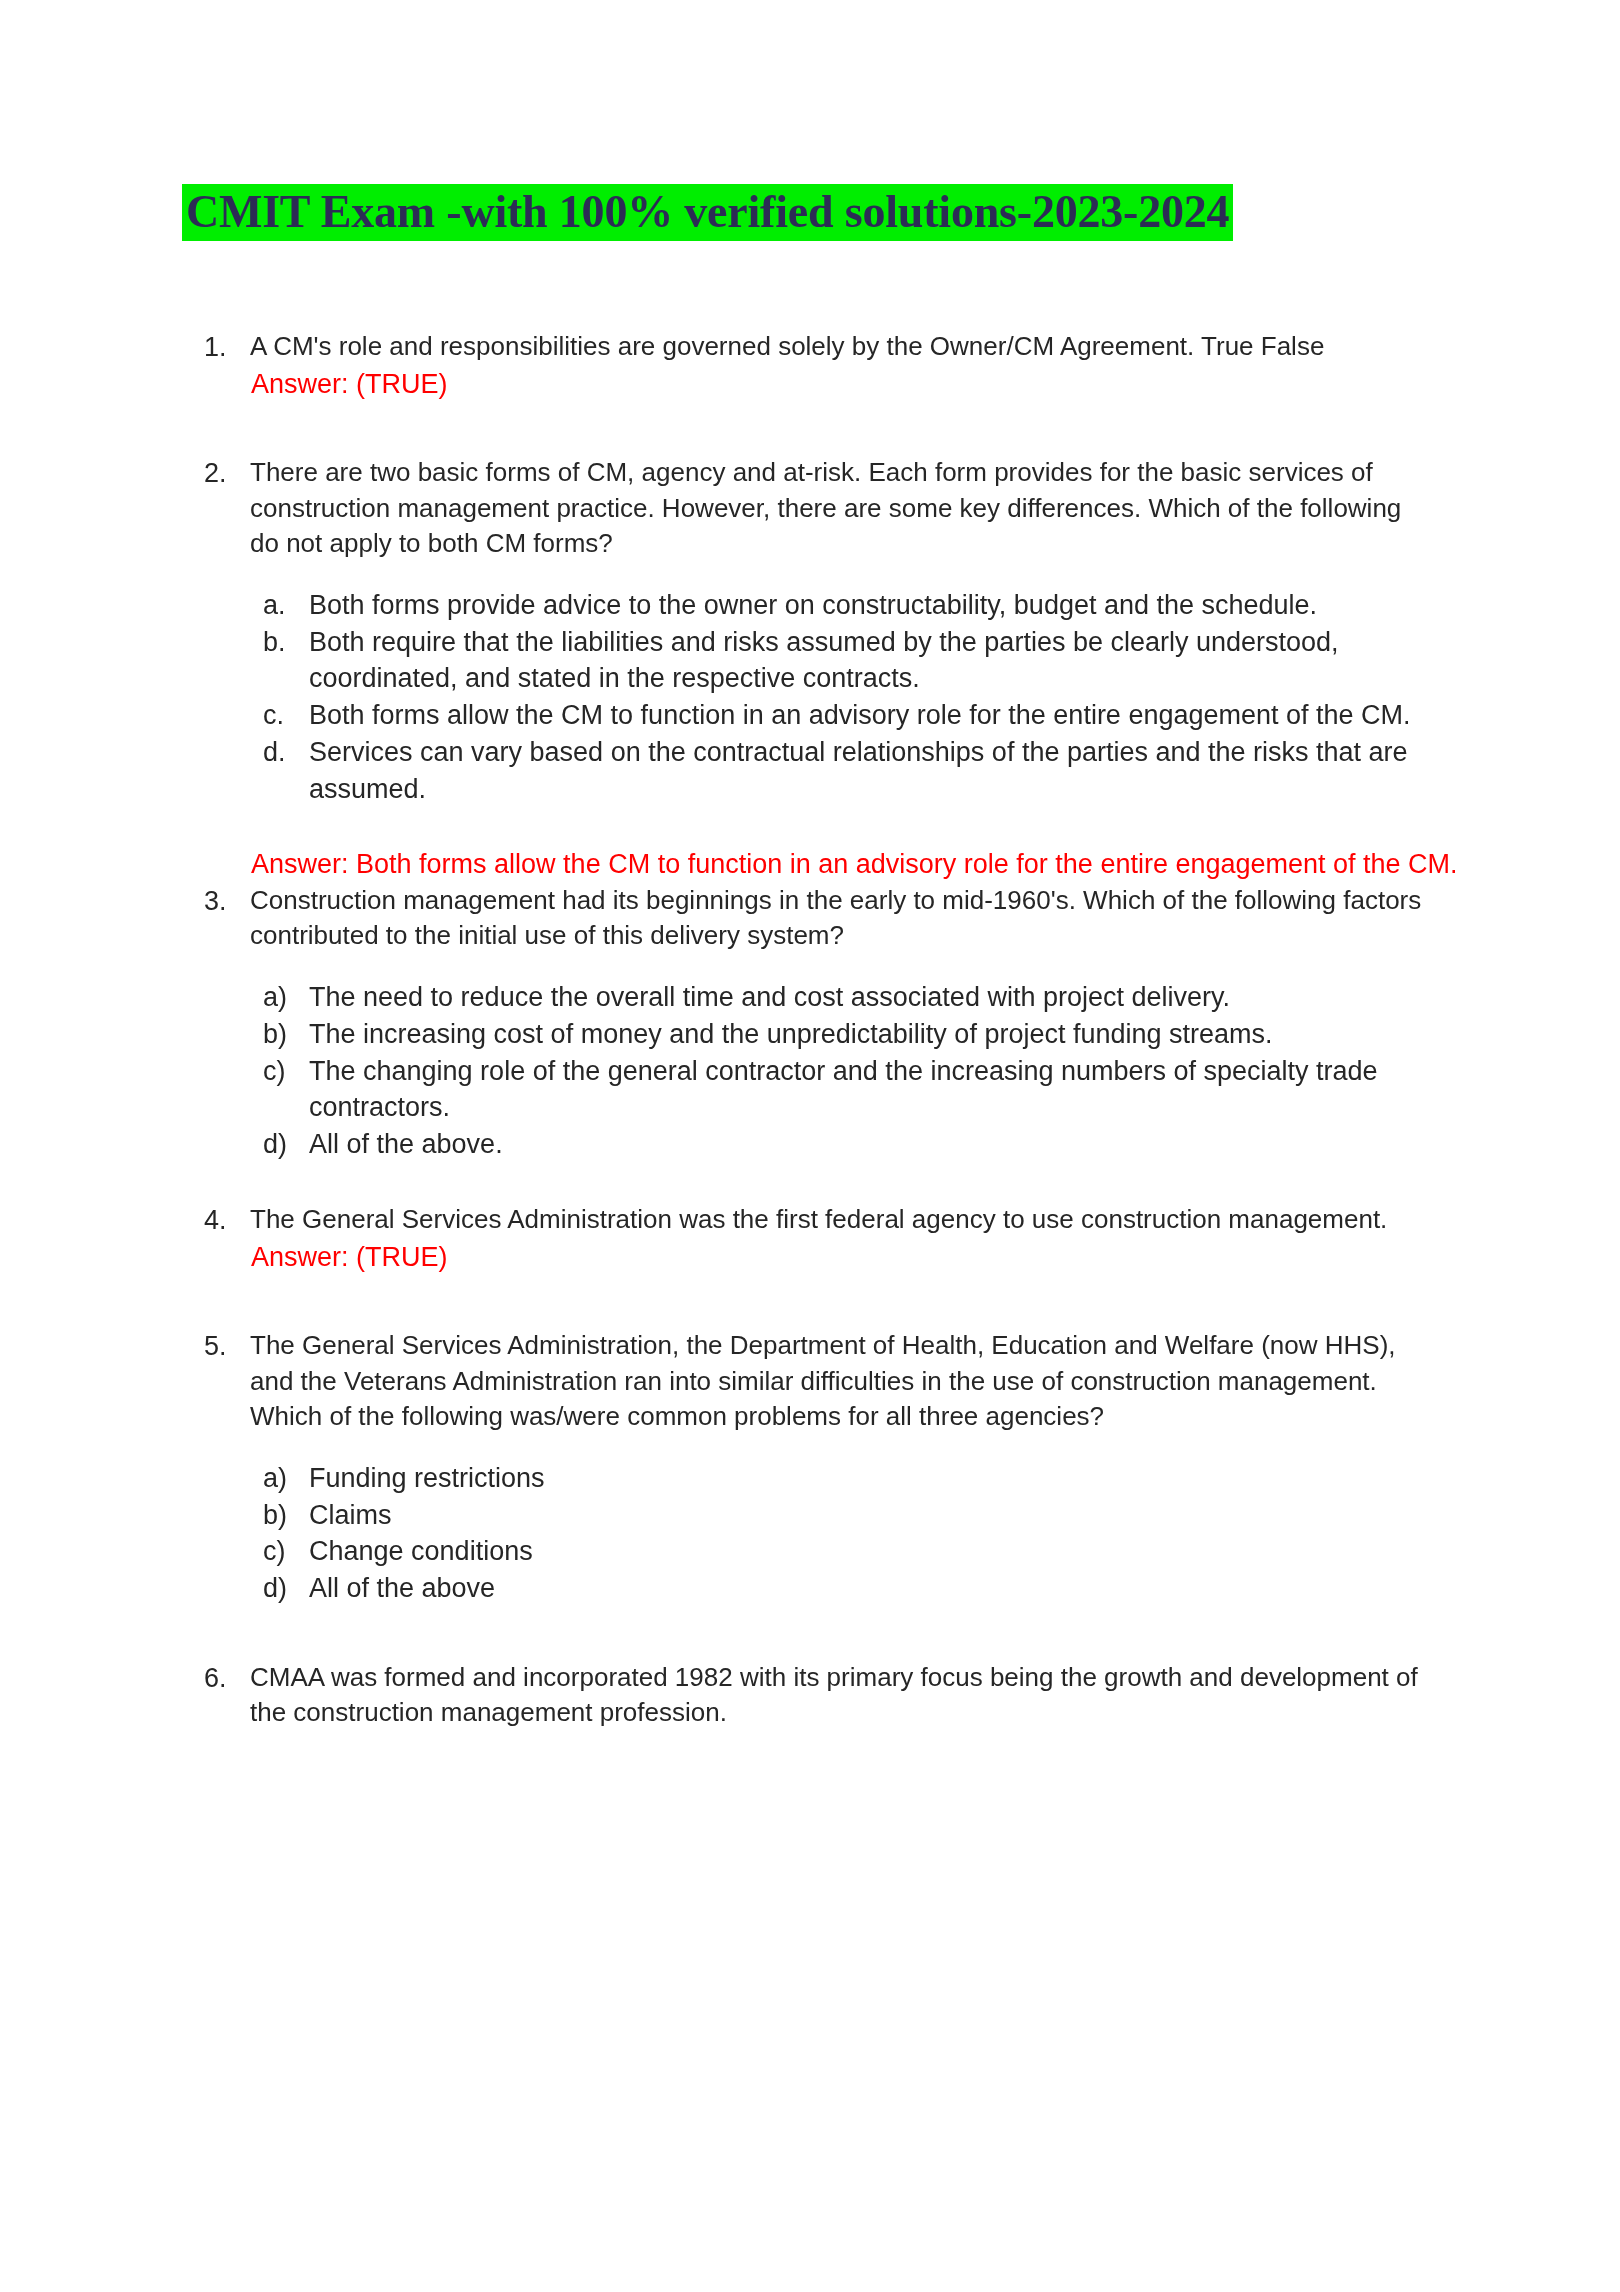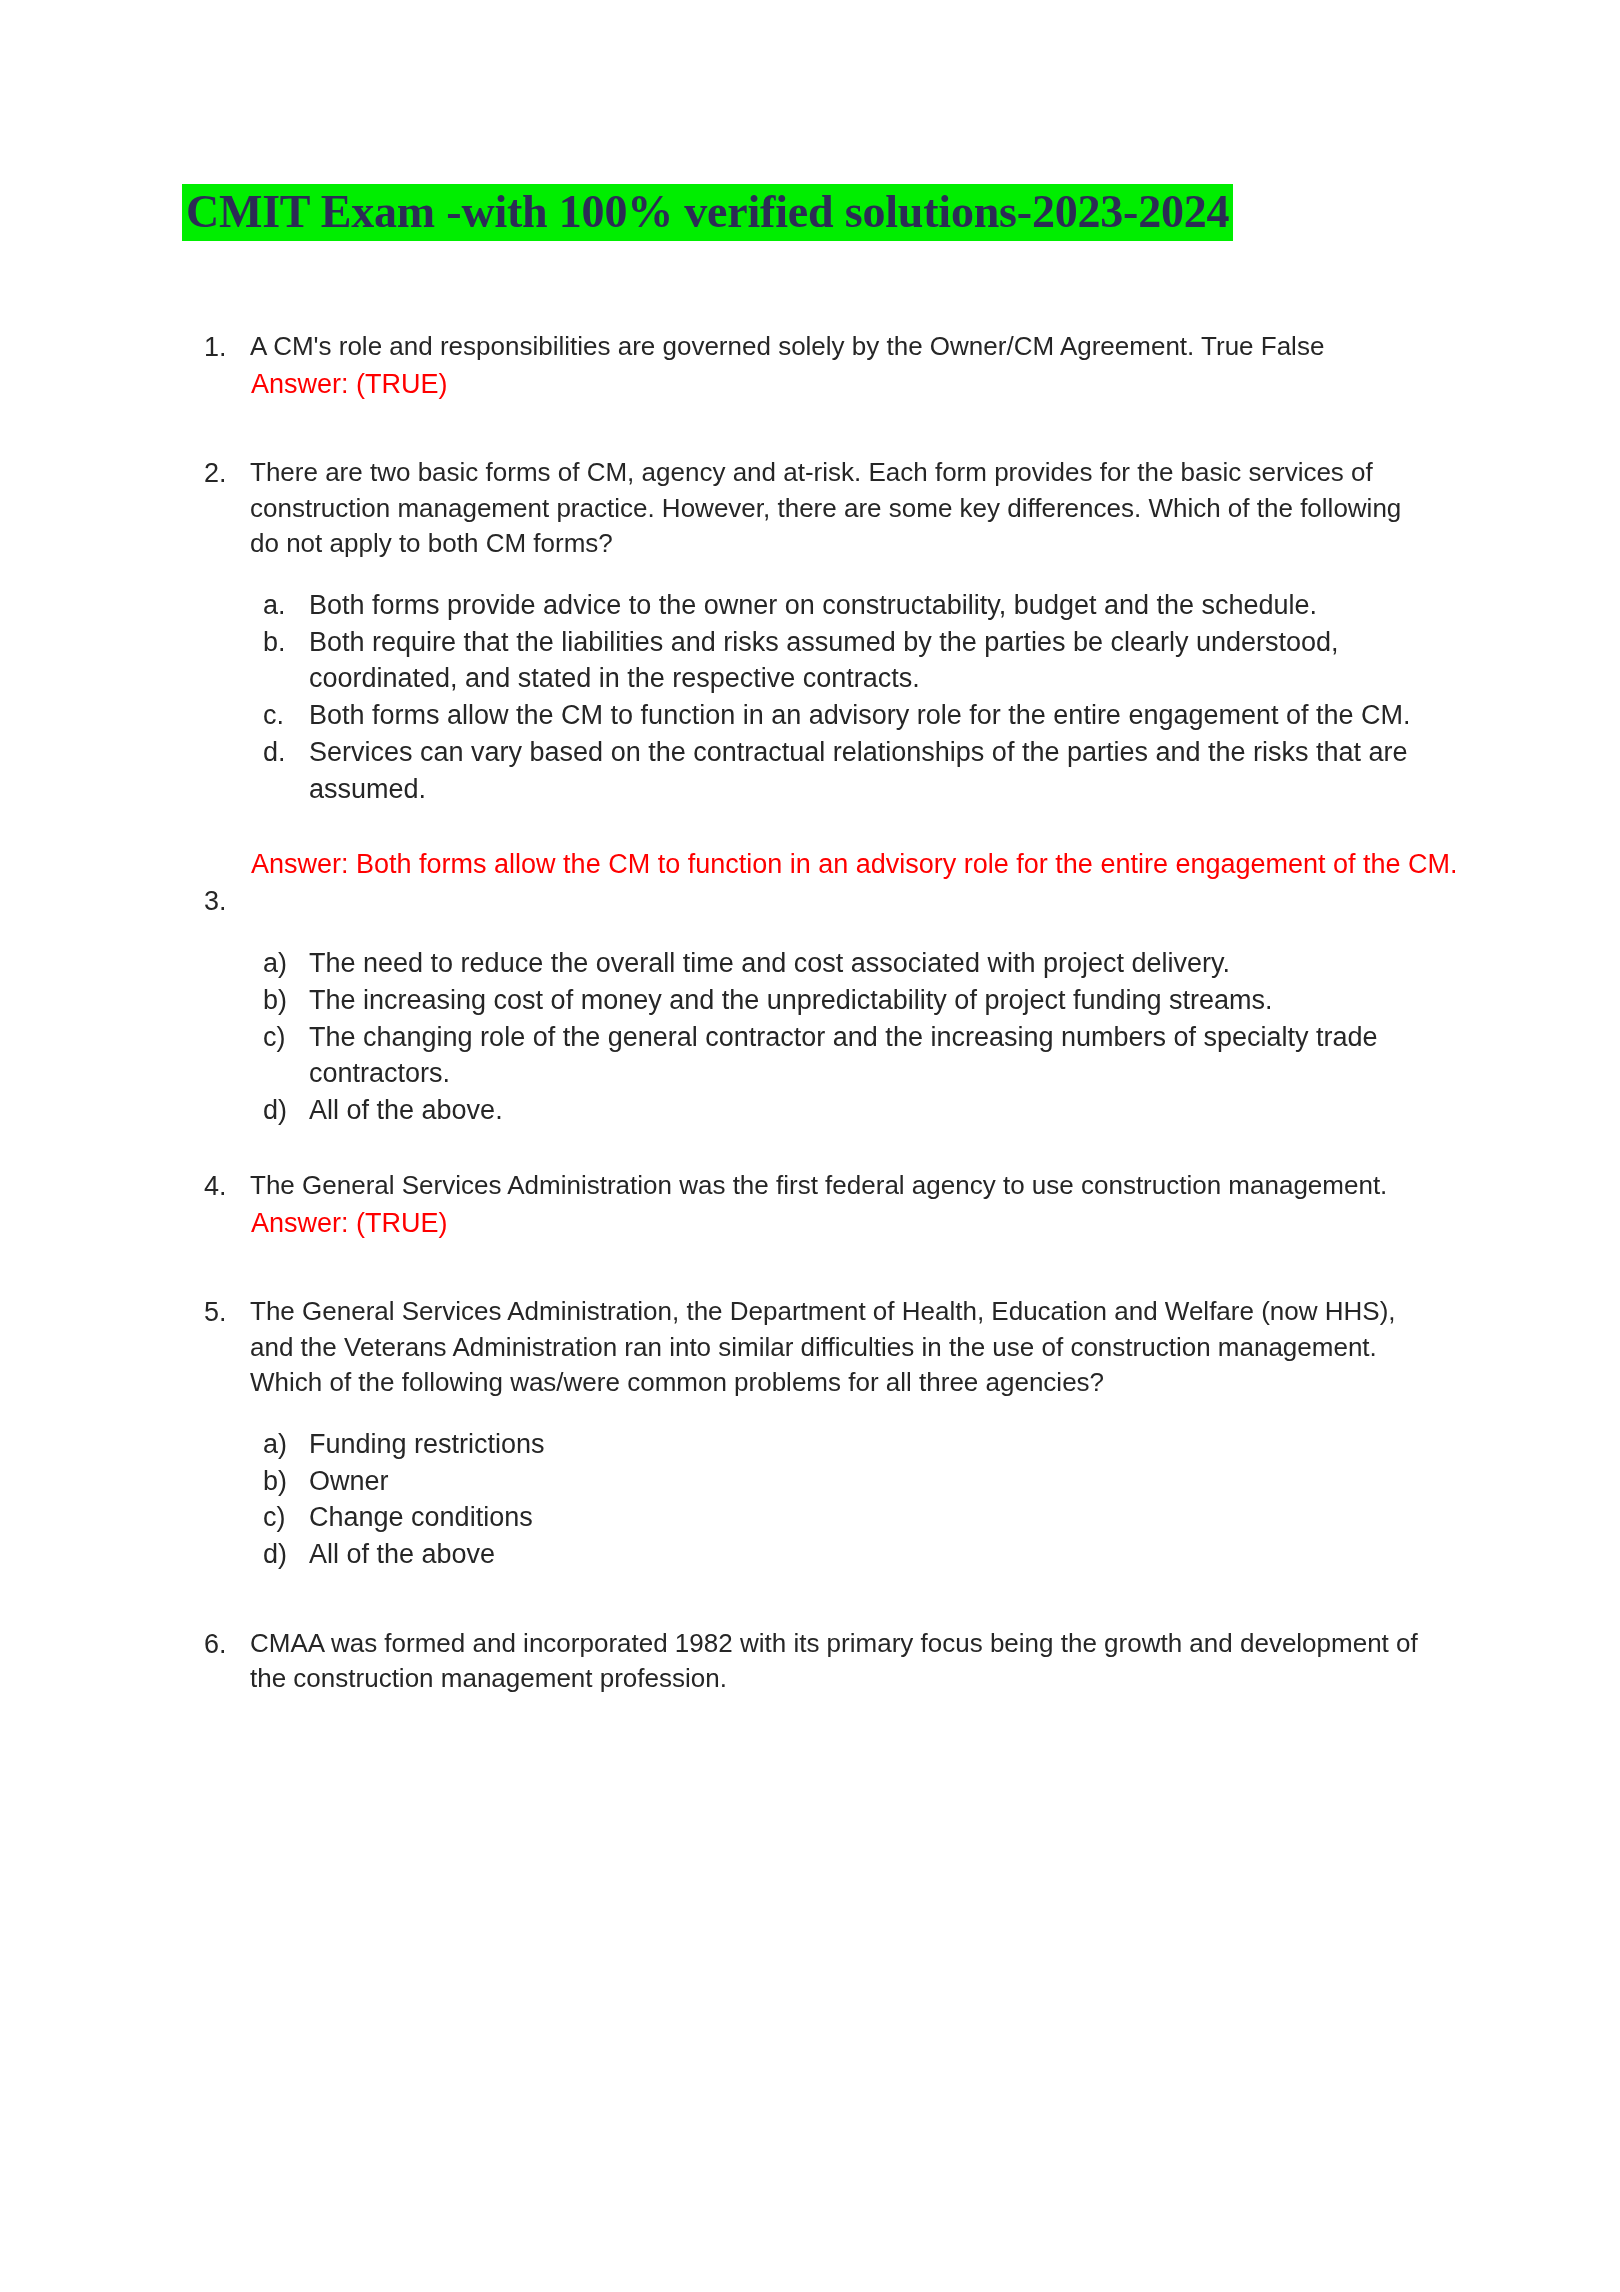--- a/index.html
+++ b/index.html
@@ -148,20 +148,21 @@
       <div class="opt">
         <div class="opt-label">d.</div>
         <div class="opt-text">Services can vary based on the contractual relationships of the parties and the risks that are assumed.</div>
       </div>
     </div>
     <div class="gap-lg"></div>
     <div class="answer">Answer: Both forms allow the CM to function in an advisory role for the entire engagement of the CM.</div>
 
     <div class="qitem">
       <div class="qnum">3.</div>
+      <div class="qtext">Construction management had its beginnings in the early to mid-1960's. Which of the following factors contributed to the initial use of this delivery system?</div>
     </div>
     <div class="opts">
       <div class="opt">
         <div class="opt-label">a)</div>
         <div class="opt-text">The need to reduce the overall time and cost associated with project delivery.</div>
       </div>
       <div class="opt">
         <div class="opt-label">b)</div>
         <div class="opt-text">The increasing cost of money and the unpredictability of project funding streams.</div>
       </div>
@@ -187,21 +188,21 @@
       <div class="qnum">5.</div>
       <div class="qtext">The General Services Administration, the Department of Health, Education and Welfare (now HHS), and the Veterans Administration ran into similar difficulties in the use of construction management. Which of the following was/were common problems for all three agencies?</div>
     </div>
     <div class="opts">
       <div class="opt">
         <div class="opt-label">a)</div>
         <div class="opt-text">Funding restrictions</div>
       </div>
       <div class="opt">
         <div class="opt-label">b)</div>
-        <div class="opt-text">Owner</div>
+        <div class="opt-text">Claims</div>
       </div>
       <div class="opt">
         <div class="opt-label">c)</div>
         <div class="opt-text">Change conditions</div>
       </div>
       <div class="opt">
         <div class="opt-label">d)</div>
         <div class="opt-text">All of the above</div>
       </div>
     </div>

